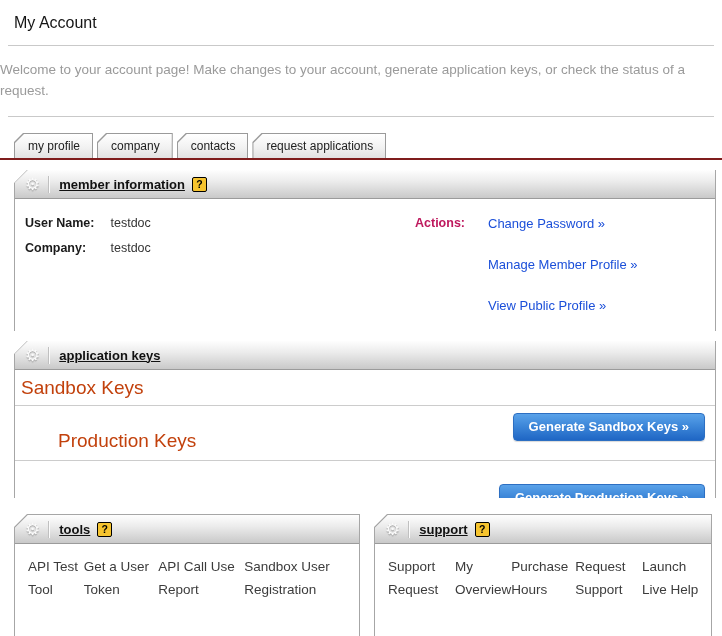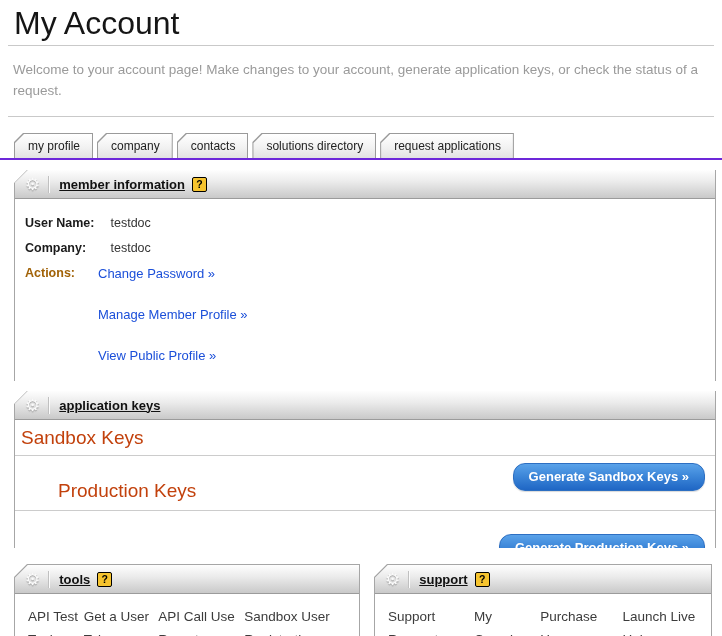--- a/index.html
+++ b/index.html
@@ -6,34 +6,34 @@
   body {
     width:722px; height:636px; overflow:hidden;
     background:#ffffff;
     font-family:"Liberation Sans", sans-serif;
     -webkit-font-smoothing:antialiased;
   }
   .page { width:722px; height:636px; }
 
   
   .page-title {
-    font-size:32px; font-weight:400; color:#151515;
+    font-size:16px; font-weight:400; color:#151515;
     margin:9px 6px 8px 14px; line-height:28px;
   }
   hr.rule { border:0; border-top:1px solid #c9c9c9; margin:0 8px; }
   .welcome {
     color:#9a9a9a; font-size:13.5px; line-height:21px;
-    margin:13px 8px 15px 13px; max-width:702px;
+    margin:13px 8px 15px 0; max-width:702px;
   }
 
   
   .tabbar {
     margin-top:16px; padding-left:14px;
     display:flex; gap:4px; align-items:flex-end;
-    border-bottom:2px solid #6d28d9;
+    border-bottom:2px solid #7f1d1d;
   }
   .tab {
     display:inline-block; background:#9a9a9a; padding:0;
     clip-path:polygon(9px 0, 100% 0, 100% 100%, 0 100%, 0 9px);
     cursor:pointer;
   }
   .tab-in {
     display:block; margin:1px 1px 0 1px;
     clip-path:polygon(9px 0, 100% 0, 100% 100%, 0 100%, 0 9px);
     background:linear-gradient(180deg,#ffffff 0%,#f2f2f2 55%,#e2e2e2 100%);
@@ -67,44 +67,44 @@
   .ptitle { font-size:13px; font-weight:bold; color:#111111;text-decoration:underline; }
   .help {
     display:inline-block; width:13px; height:13px; line-height:13px;
     margin-left:7px; text-align:center;
     background:#f6c42f; color:#000; border:1px solid #000;
     border-radius:2px; font-size:10.5px; font-weight:bold; cursor:pointer;
   }
 
   
   .panel-member { margin:10px 6px 0 14px; }
-  .member-body { display:flex; padding:17px 10px 18px 10px;flex-direction:column; }
+  .member-body { display:flex; padding:17px 10px 18px 10px; }
   .fields { width:390px; }
   .frow { margin-bottom:10px; font-size:12.5px; line-height:15px; }
   .flabel { display:inline-block; width:82px; font-weight:bold; color:#1a1a1a; }
   .fvalue { color:#333333; }
   .actions { display:flex; font-size:12.5px; line-height:15px; }
-  .alabel { display:inline-block; width:73px; font-weight:bold; color:#a16207; }
+  .alabel { display:inline-block; width:73px; font-weight:bold; color:#be185d; }
   .links { display:flex; flex-direction:column; gap:26px; }
   .link { color:#1b4fd9; font-size:13px; line-height:15px; text-decoration:none; cursor:pointer; }
 
   
   .panel-keys { margin:10px 6px 0 14px; }
   .redhead { color:#c2410c; font-size:19px; line-height:21px; }
   .ak-h   { padding:7px 10px 7px 6px; border-bottom:1px solid #cccccc; }
   .ak-mid { height:54px; overflow:hidden; border-bottom:1px solid #cccccc; padding:0 10px 0 6px; }
   .ak-mid .bluebtn { float:right; margin-top:7px; }
   .ak-mid .redhead { margin-top:24px;margin-left:37px; }
   .ak-last { height:37px; overflow:hidden; padding:0 10px 0 6px; }
   .ak-last .bluebtn { float:right; margin-top:23px; }
   .bluebtn {
     font-family:"Liberation Sans", sans-serif;
     font-size:13px; font-weight:bold; color:#ffffff;
     background:linear-gradient(180deg,#5aa2e9 0%,#3d87d9 45%,#1f66c4 100%);
-    border:1px solid #2d6fc2; border-radius:12px;
+    border:1px solid #2d6fc2; border-radius:4px;
     padding:5px 15px 6px 15px; cursor:pointer;
     box-shadow:0 1px 1px rgba(0,0,0,.15);
   }
 
   
   .cols { display:flex; gap:14px; margin:16px 0 0 14px; }
   .panel-tools .panel-inner, .panel-support .panel-inner { height:178px; }
   .panel-tools { width:346px; }
   .panel-support { width:338px; }
   .itemlist { padding:11px 0 0 13px; display:flex; }
@@ -125,23 +125,20 @@
 
   <div class="tabbar">
     <span class="tab">
         <span class="tab-in">my profile</span>
       </span>
     <span class="tab">
         <span class="tab-in">company</span>
       </span>
     <span class="tab">
         <span class="tab-in">contacts</span>
-      </span>
-    <span class="tab">
-        <span class="tab-in">solutions directory</span>
       </span>
     <span class="tab">
         <span class="tab-in">request applications</span>
       </span>
   </div>
 
   <div class="panel-outer panel-member">
     <div class="panel-inner">
       <div class="panel-header">
         <span class="gear">⚙</span>
@@ -216,20 +213,21 @@
         <div class="panel-header">
           <span class="gear">⚙</span>
           <span class="vsep"></span>
           <span class="ptitle">support</span>
           <span class="help">?</span>
         </div>
         <div class="itemlist">
           <a class="item">Support Request</a>
           <a class="item">My Overview</a>
           <a class="item">Purchase Hours</a>
+          <a class="item">Request Support</a>
           <a class="item">Launch Live Help</a>
 
         </div>
       </div>
     </div>
 
   </div>
 </div>
 
 </body></html>

